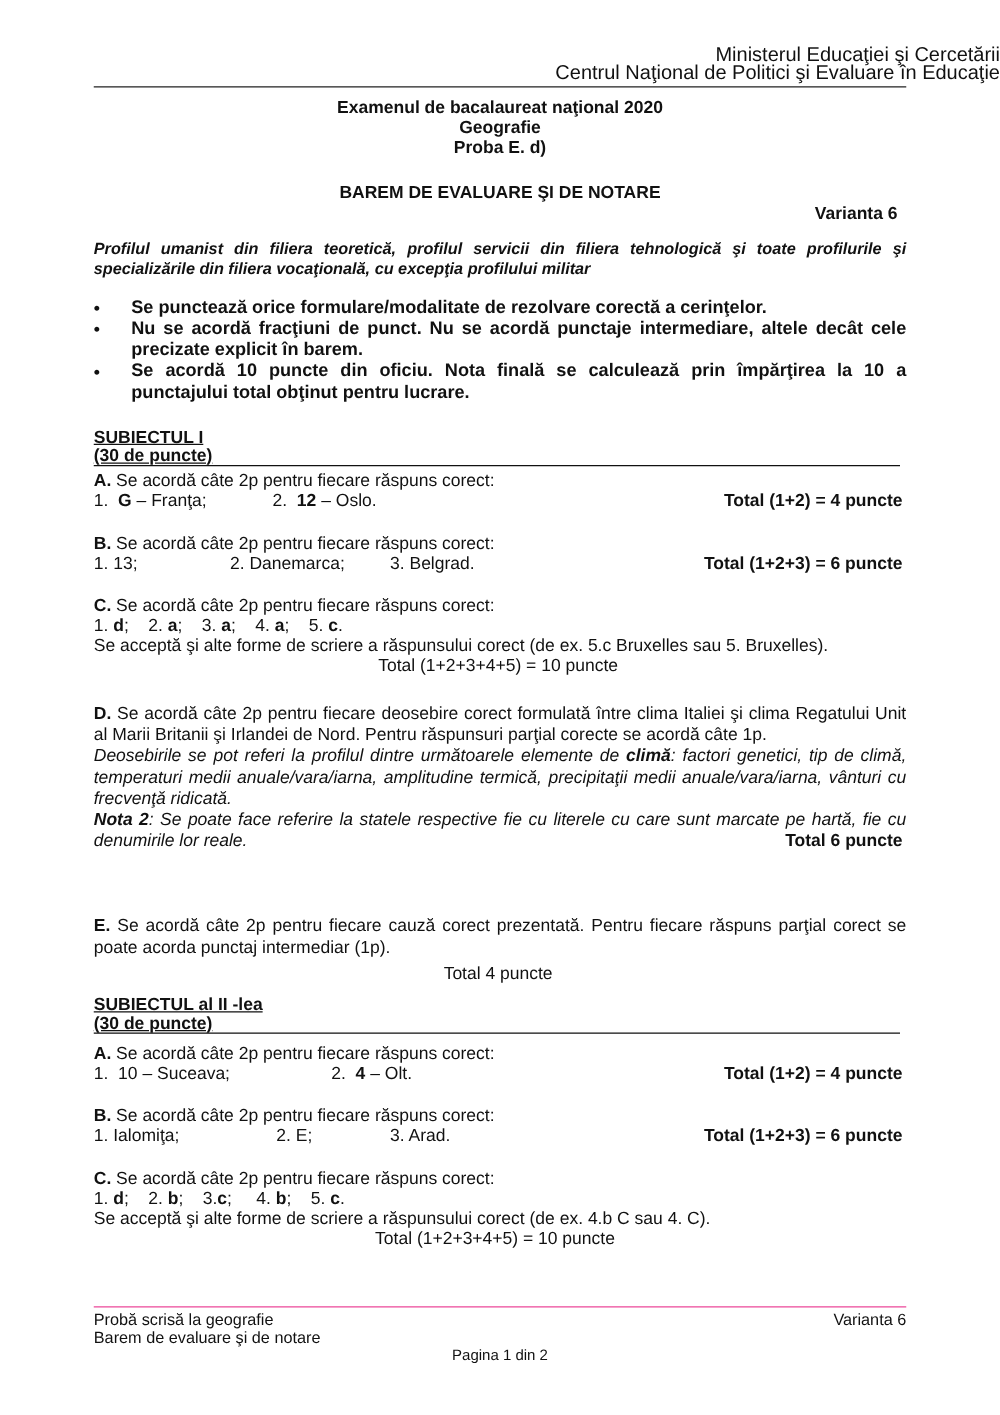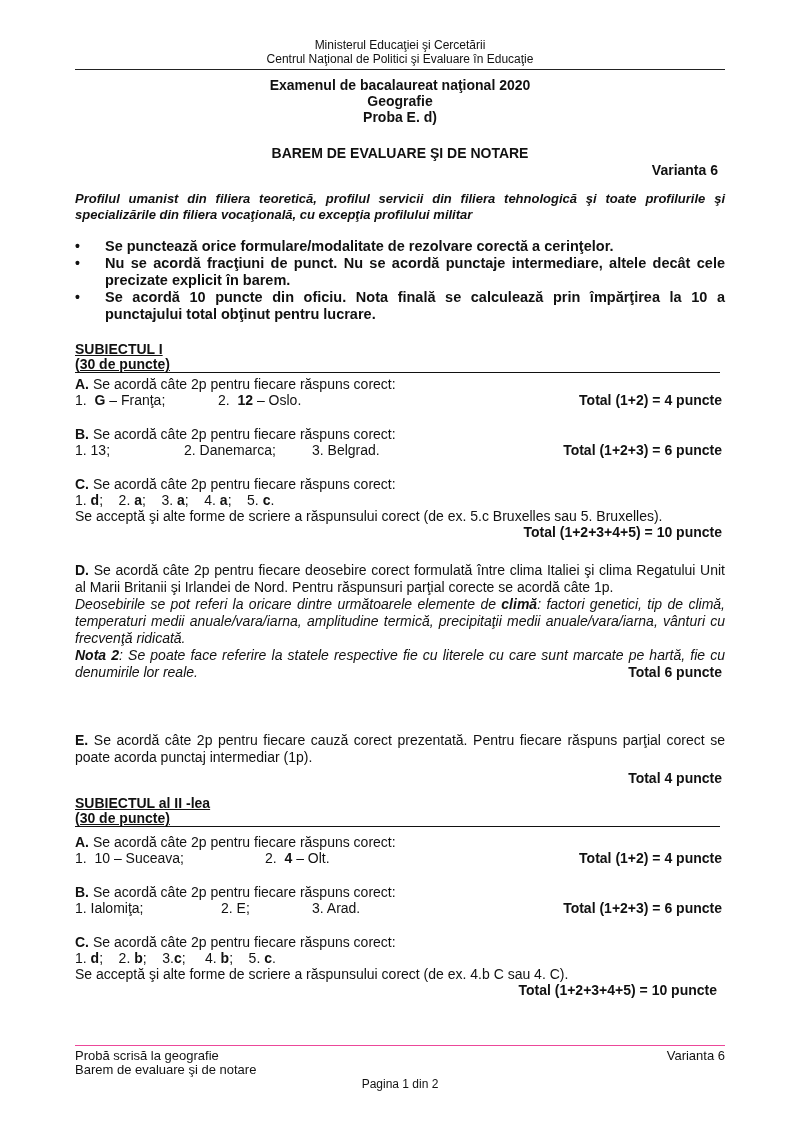--- a/index.html
+++ b/index.html
@@ -27,22 +27,22 @@
     .hdr-line {
       position: absolute;
       left: 75px; width: 650px;
       height: 1px;
       background: #222;
     }
 
     .ministry {
       position: absolute;
       top: 38px; left: 0; width: 800px;
-      text-align: center;
-      font-size: 12px; line-height: 14px;
+      text-align: right;
+      font-size: 16px; line-height: 14px;
     }
     .exam-title {
       position: absolute;
       top: 77px; left: 0; width: 800px;
       text-align: center;
       font-weight: bold;
       font-size: 14px; line-height: 16px;
     }
     .barem-title {
       position: absolute;
@@ -105,22 +105,22 @@
       height: 17px;
       white-space: nowrap;
     }
     .row .cell { position: absolute; top: 0; }
     .total {
       position: absolute;
       right: 3px;
       font-weight: bold;
     }
     .total-line {
-      text-align: right;
-      font-weight: bold;
+      text-align: center;
+      font-weight: normal;
       padding-right: 3px;
     }
 
     .footer {
       position: absolute;
       top: 1045px; left: 75px; width: 650px;
       border-top: 1px solid #ec4899;
       font-size: 13px; line-height: 14px;
     }
     .footer-left { position: absolute; left: 0; top: 3px; }
@@ -196,21 +196,21 @@
       <span>3. </span><b>a</b><span>;</span>&nbsp;&nbsp;&nbsp;
       <span>4. </span><b>a</b><span>;</span>&nbsp;&nbsp;&nbsp;
       <span>5. </span><b>c</b><span>.</span>
     </div>
     <div>Se acceptă şi alte forme de scriere a răspunsului corect (de ex. 5.c Bruxelles sau 5. Bruxelles).</div>
     <div class="total-line">Total (1+2+3+4+5) = 10 puncte</div>
   </div>
 
   <div class="block justify" style="top:562px; line-height:17px;">
     <div><b>D.</b><span> Se acordă câte 2p pentru fiecare deosebire corect formulată între clima Italiei şi clima Regatului Unit al Marii Britanii şi Irlandei de Nord. Pentru răspunsuri parţial corecte se acordă câte 1p.</span></div>
-    <div class="italic"><span>Deosebirile se pot referi la oricare dintre următoarele elemente de </span><b>climă</b><span>: factori genetici, tip de climă, temperaturi medii anuale/vara/iarna, amplitudine termică, precipitaţii medii anuale/vara/iarna, vânturi cu frecvenţă ridicată.</span></div>
+    <div class="italic"><span>Deosebirile se pot referi la profilul dintre următoarele elemente de </span><b>climă</b><span>: factori genetici, tip de climă, temperaturi medii anuale/vara/iarna, amplitudine termică, precipitaţii medii anuale/vara/iarna, vânturi cu frecvenţă ridicată.</span></div>
     <div class="italic" style="position:relative;"><b>Nota 2</b><span>: Se poate face referire la statele respective fie cu literele cu care sunt marcate pe hartă, fie cu denumirile lor reale.</span>
       <span class="total" style="font-style:normal; bottom:0;">Total 6 puncte</span>
     </div>
   </div>
 
   <div class="block justify" style="top:732px; line-height:17px;">
     <div><b>E.</b><span> Se acordă câte 2p pentru fiecare cauză corect prezentată. Pentru fiecare răspuns parţial corect se poate acorda punctaj intermediar (1p).</span></div>
     <div class="total-line" style="margin-top:4px;">Total 4 puncte</div>
   </div>
 

